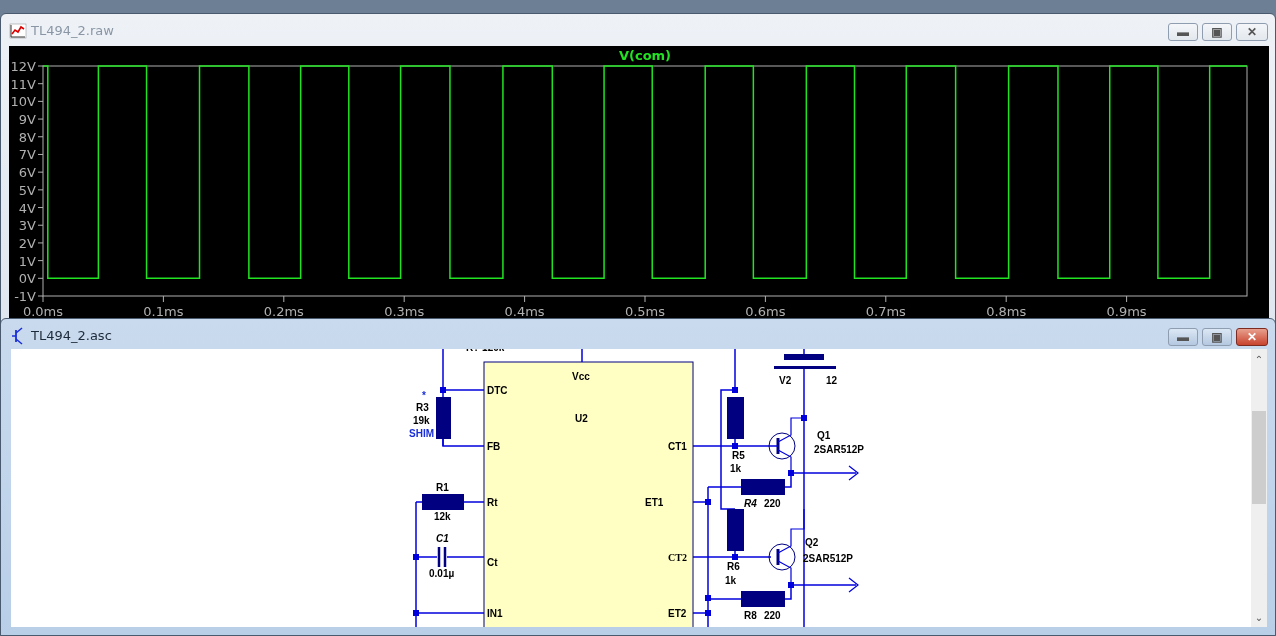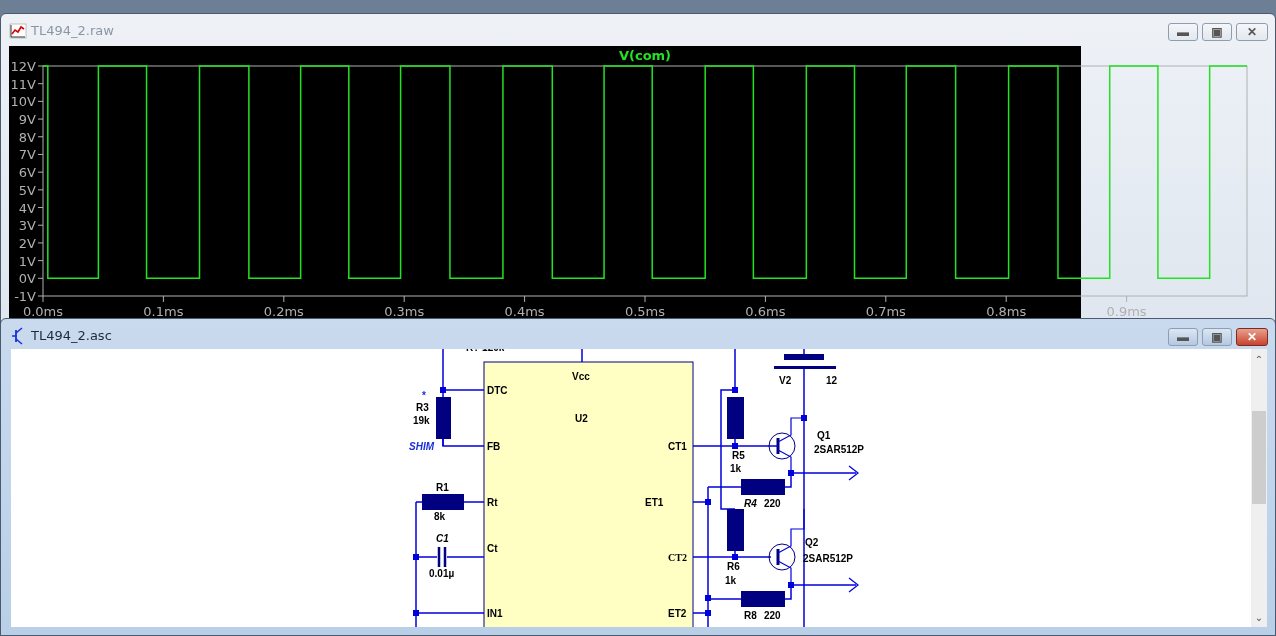--- a/index.html
+++ b/index.html
@@ -11,21 +11,21 @@
   .title-icon{position:absolute;left:8px;top:8px;width:18px;height:18px;}
   .title-text{position:absolute;left:30px;top:9px;font-size:13px;font-family:"DejaVu Sans",sans-serif;}
   .win.inactive .title-text{color:#8a96a4;}
   .win.active .title-text{color:#1d2a3a;}
   .ctl{position:absolute;top:9px;height:18px;box-sizing:border-box;border:1px solid #8e9db0;border-radius:3px;}
   .win.inactive .ctl{background:linear-gradient(#f4f6f9,#e3e8ee);}
   .win.active .ctl{background:linear-gradient(#dbe7f4,#b4c8e0);}
   .ctl.close-active{background:linear-gradient(#e8a08e,#c8432e) !important;border-color:#7d2a20;}
   .ctl span{position:absolute;left:0;right:0;top:0;bottom:0;display:flex;align-items:center;justify-content:center;font-size:12px;font-weight:bold;color:#555;}
   .ctl.close-active span{color:#fff;}
-  .plot{position:absolute;left:8px;top:32px;width:1072px;height:280px;background:#000;}
+  .plot{position:absolute;left:8px;top:32px;width:1260px;height:280px;background:#000;}
   .plot svg{position:absolute;left:0;top:0;}
   .schem{position:absolute;left:10px;top:30px;width:1240px;height:278px;background:#fff;overflow:hidden;}
   .vscroll{position:absolute;left:1250px;top:30px;width:16px;height:278px;background:#efefef;}
   .vscroll .thumb{position:absolute;left:1px;width:14px;top:62px;height:93px;background:#cdcdcd;}
   .vscroll .arr{position:absolute;left:0;width:16px;height:16px;font-size:10px;color:#555;display:flex;align-items:center;justify-content:center;}
   .lbl{position:absolute;font-size:10px;font-weight:bold;color:#000;white-space:nowrap;font-family:"Liberation Sans",sans-serif;}
   .lbl.blue{color:#1a2ed8;}
 </style>
 </head>
 <body>
@@ -205,34 +205,34 @@
       <line x1="780" y1="236" x2="845" y2="236" stroke="#0000dd" stroke-width="1.5"></line>
       <polyline points="838,229 847,236 838,243" fill="none" stroke="#0000dd" stroke-width="1.2"></polyline>
     </svg>
 
     <div class="lbl" style="left:455px;top:-7px;">R? 120k</div>
     <div class="lbl" style="left:561px;top:22px;">Vcc</div>
     <div class="lbl" style="left:564px;top:64px;">U2</div>
     <div class="lbl" style="left:476px;top:36px;">DTC</div>
     <div class="lbl" style="left:476px;top:92px;">FB</div>
     <div class="lbl" style="left:476px;top:148px;">Rt</div>
-    <div class="lbl" style="left:476px;top:194px;">Ct</div>
+    <div class="lbl" style="left:476px;top:208px;">Ct</div>
     <div class="lbl" style="left:476px;top:259px;">IN1</div>
     <div class="lbl" style="left:657px;top:92px;">CT1</div>
     <div class="lbl" style="left:634px;top:148px;">ET1</div>
     <div class="lbl" style="left:657px;top:203px;font-family:Liberation Serif, serif;">CT2</div>
     <div class="lbl" style="left:657px;top:259px;">ET2</div>
 
     <div class="lbl blue" style="left:411px;top:41px;">*</div>
     <div class="lbl" style="left:405px;top:53px;">R3</div>
     <div class="lbl" style="left:402px;top:66px;">19k</div>
-    <div class="lbl blue" style="left:398px;top:92px;font-style:italic;">SHIM</div>
+    <div class="lbl blue" style="left:398px;top:79px;">SHIM</div>
 
     <div class="lbl" style="left:425px;top:133px;">R1</div>
-    <div class="lbl" style="left:423px;top:162px;">8k</div>
+    <div class="lbl" style="left:423px;top:162px;">12k</div>
     <div class="lbl" style="left:425px;top:184px;font-style:italic;">C1</div>
     <div class="lbl" style="left:418px;top:219px;">0.01µ</div>
 
     <div class="lbl" style="left:721px;top:101px;">R5</div>
     <div class="lbl" style="left:719px;top:114px;">1k</div>
     <div class="lbl" style="left:733px;top:149px;font-style:italic;">R4</div>
     <div class="lbl" style="left:753px;top:149px;">220</div>
     <div class="lbl" style="left:716px;top:212px;text-align:right;">R6</div>
     <div class="lbl" style="left:714px;top:226px;">1k</div>
     <div class="lbl" style="left:733px;top:261px;">R8</div>

